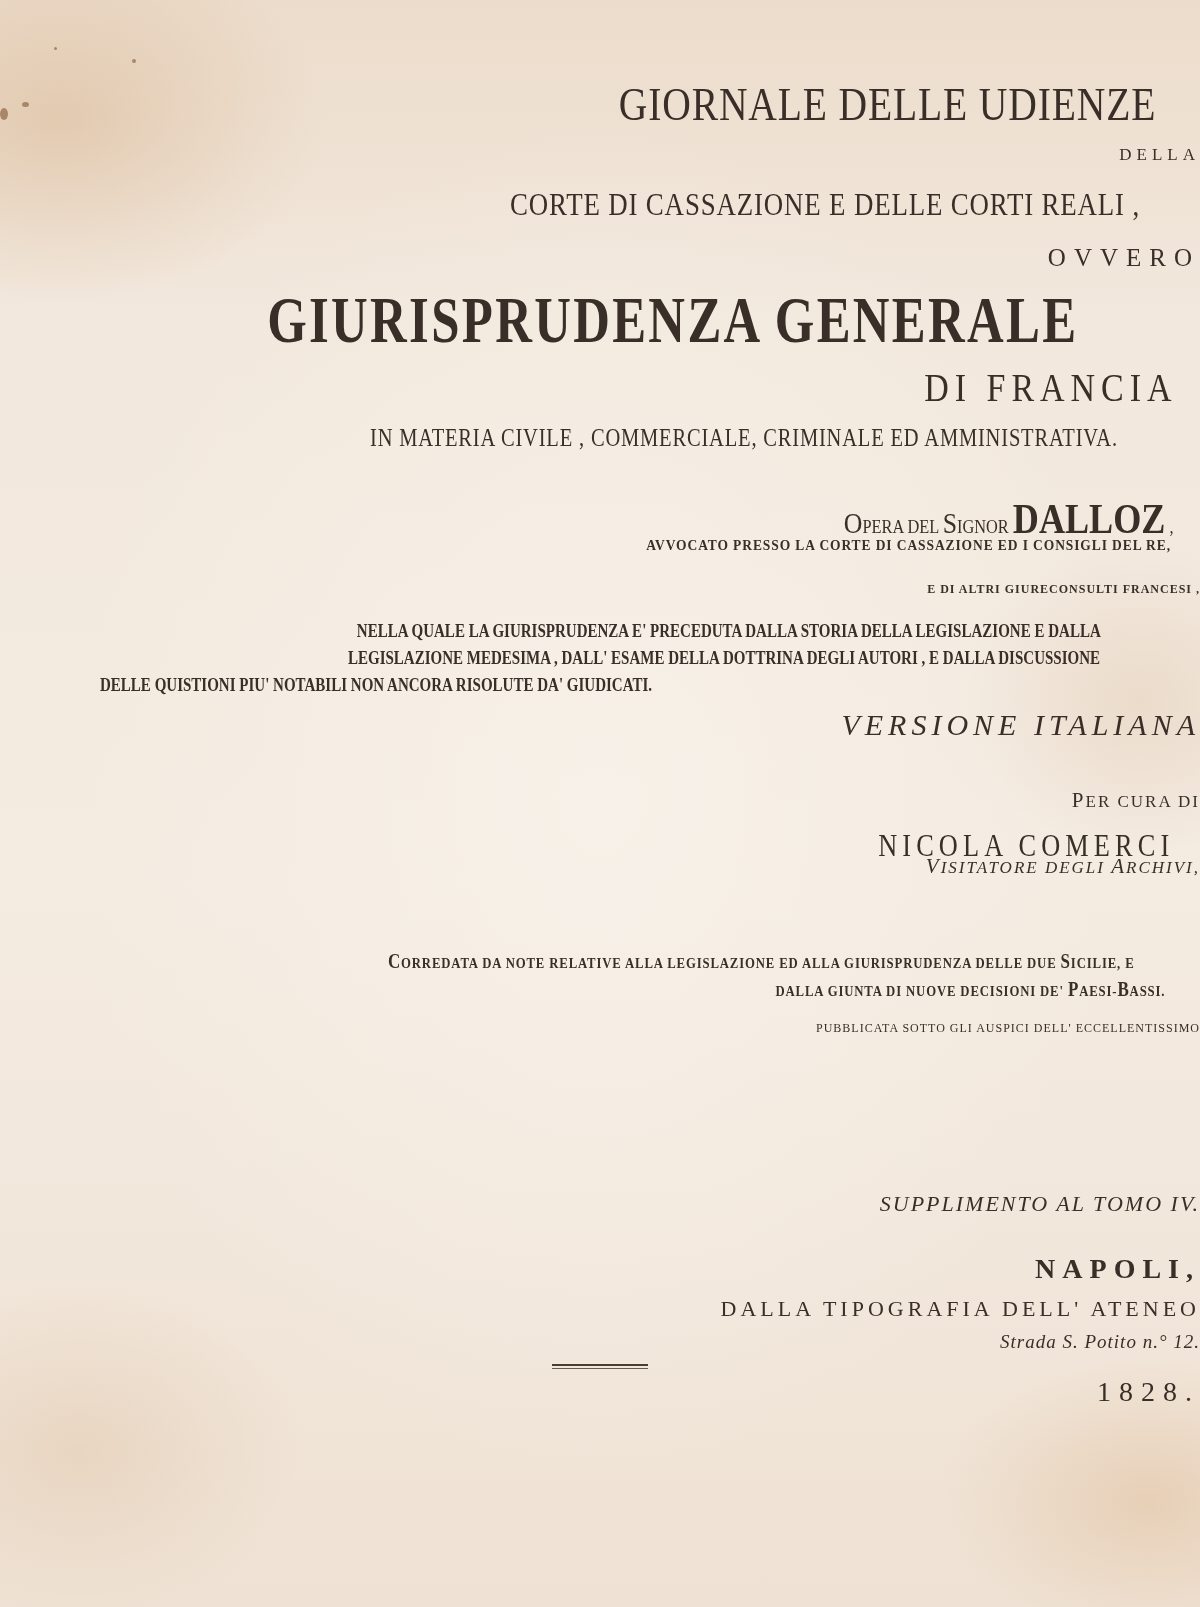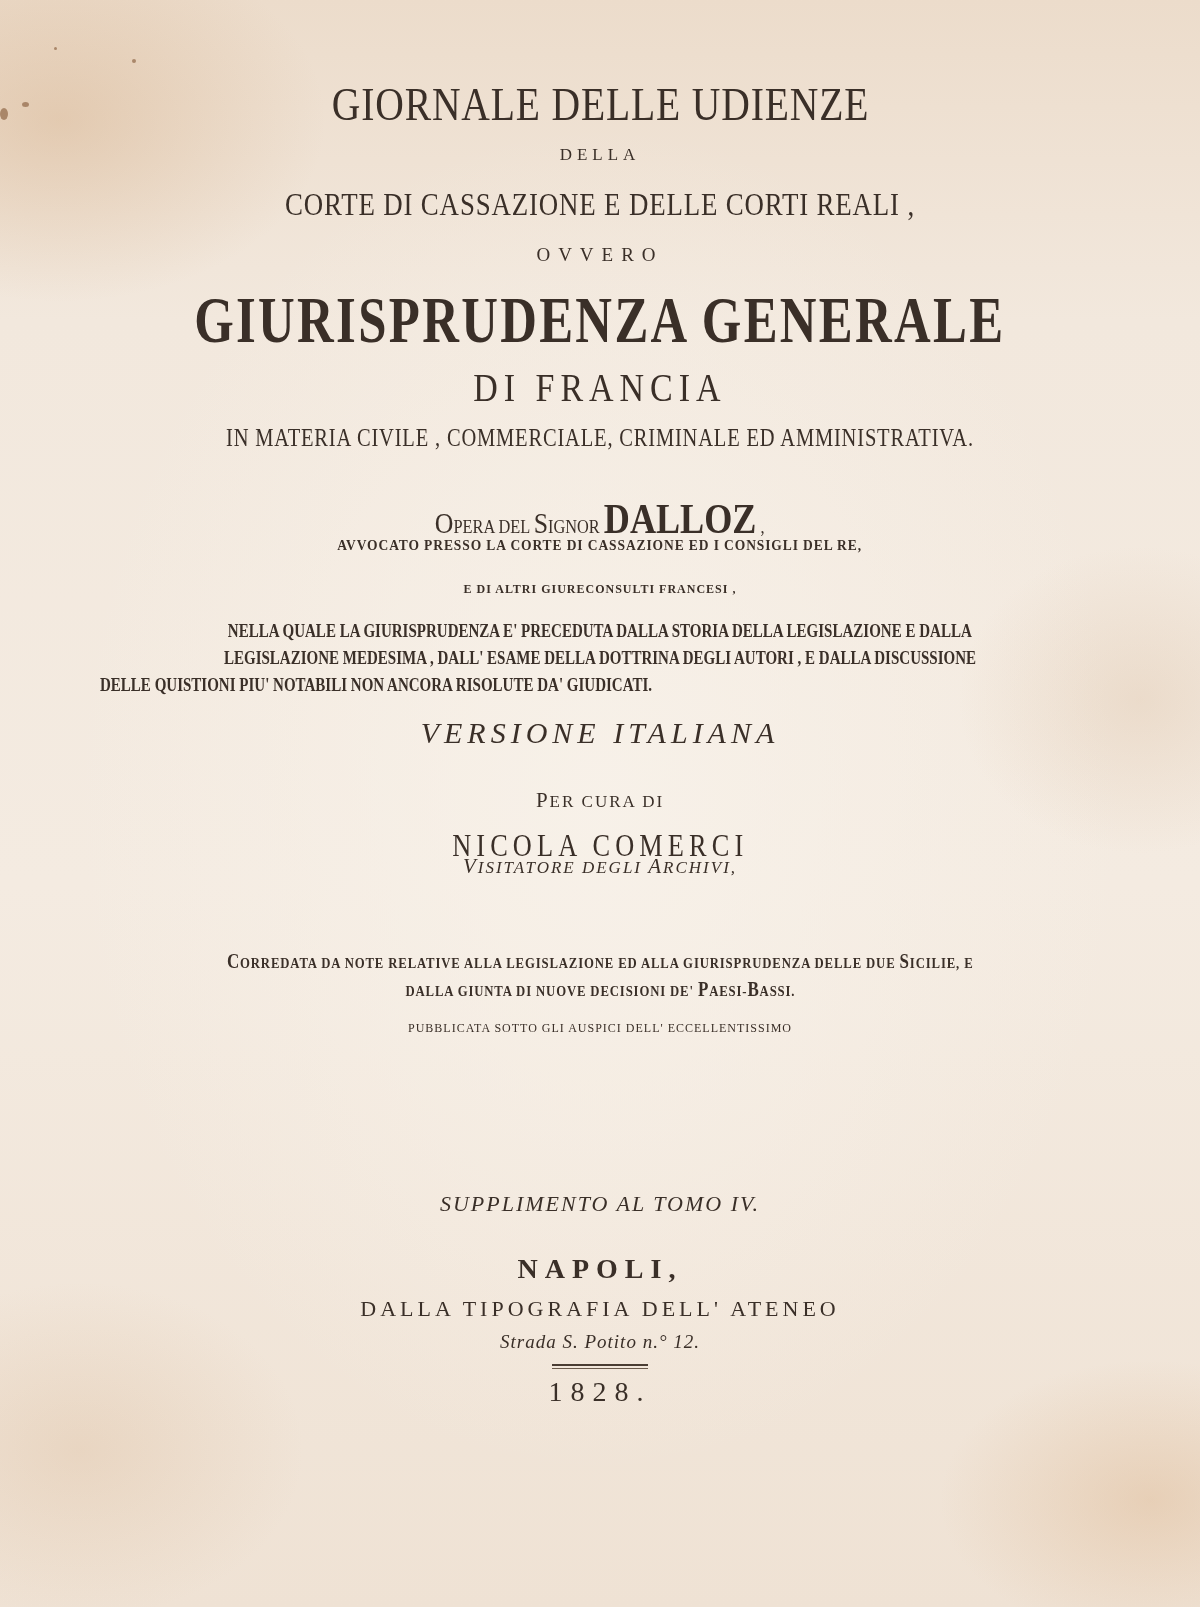--- a/index.html
+++ b/index.html
@@ -20,54 +20,54 @@
       color: #3a2f28;
     }
     .page {
       position: absolute;
       left: 0; top: 0;
       width: 1200px; height: 1607px;
     }
     .line {
       position: absolute;
       left: 0; right: 0;
-      text-align: center;
+      text-align: right;
       white-space: nowrap;
       font-family: "Liberation Serif", "DejaVu Serif", serif;
       color: #3a2f28;
     }
 
     
     #l-title1 { top: 78px; font-size: 46px; letter-spacing: 1px; }
     #l-title1 span { display: inline-block; transform: scaleX(0.86); }
     #l-della { top: 145px; font-size: 17px; letter-spacing: 5px; }
     #l-corte { top: 186px; font-size: 32px; letter-spacing: 1px; }
     #l-corte span { display: inline-block; transform: scaleX(0.84); }
-    #l-ovvero { top: 244px; font-size: 19px; letter-spacing: 8px; }
+    #l-ovvero { top: 244px; font-size: 25px; letter-spacing: 8px; }
     #l-giuris { top: 282px; font-size: 66px; letter-spacing: 3px; font-weight: bold; }
     #l-giuris span { display: inline-block; transform: scaleX(0.77); }
     #l-francia { top: 364px; font-size: 40px; letter-spacing: 7px; }
     #l-francia span { display: inline-block; transform: scaleX(0.85); }
     #l-materia { top: 424px; font-size: 25px; letter-spacing: 1px; }
     #l-materia span { display: inline-block; transform: scaleX(0.82); }
     #l-opera { top: 495px; font-size: 36px; }
     #l-opera .o-cap { font-size: 30px; }
     #l-opera .o-small { font-size: 19px; }
     #l-opera .o-name { font-size: 42px; font-weight: bold; }
     #l-opera span.wrap { display: inline-block; transform: scaleX(0.86); }
     #l-avvocato { top: 537px; font-size: 15px; letter-spacing: 1px; font-weight: bold; }
     #l-avvocato span { display: inline-block; transform: scaleX(0.9); }
     #l-altri { top: 582px; font-size: 12px; letter-spacing: 1px; font-weight: bold; }
     #l-nella { top: 620px; font-size: 19px; font-weight: bold; }
     #l-legis { top: 647px; font-size: 19px; font-weight: bold; }
     #l-delle { top: 674px; font-size: 19px; font-weight: bold; }
     #l-nella span, #l-legis span, #l-delle span { display: inline-block; transform: scaleX(0.79); }
     #l-delle { text-align: left; left: 100px; }
     #l-delle span { transform-origin: left center; }
-    #l-versione { top: 708px; font-size: 30px; font-style: italic; letter-spacing: 5px; margin-top: 8px; }
+    #l-versione { top: 708px; font-size: 30px; font-style: italic; letter-spacing: 5px; }
     #l-percura { top: 788px; font-size: 17px; letter-spacing: 2px; }
     #l-percura .cap { font-size: 21px; }
     #l-nicola { top: 828px; font-size: 31px; letter-spacing: 6px; }
     #l-nicola span { display: inline-block; transform: scaleX(0.85); }
     #l-visit { top: 854px; font-size: 17px; font-style: italic; letter-spacing: 2px; }
     #l-visit .cap { font-size: 21px; }
     #l-corredata { top: 950px; font-size: 15px; letter-spacing: 1px; font-weight: bold; }
     #l-corredata .cap { font-size: 20px; }
     #l-corredata span.wrap, #l-dalla span.wrap { display: inline-block; transform: scaleX(0.85); }
     #l-dalla { top: 978px; font-size: 15px; letter-spacing: 1px; font-weight: bold; }

